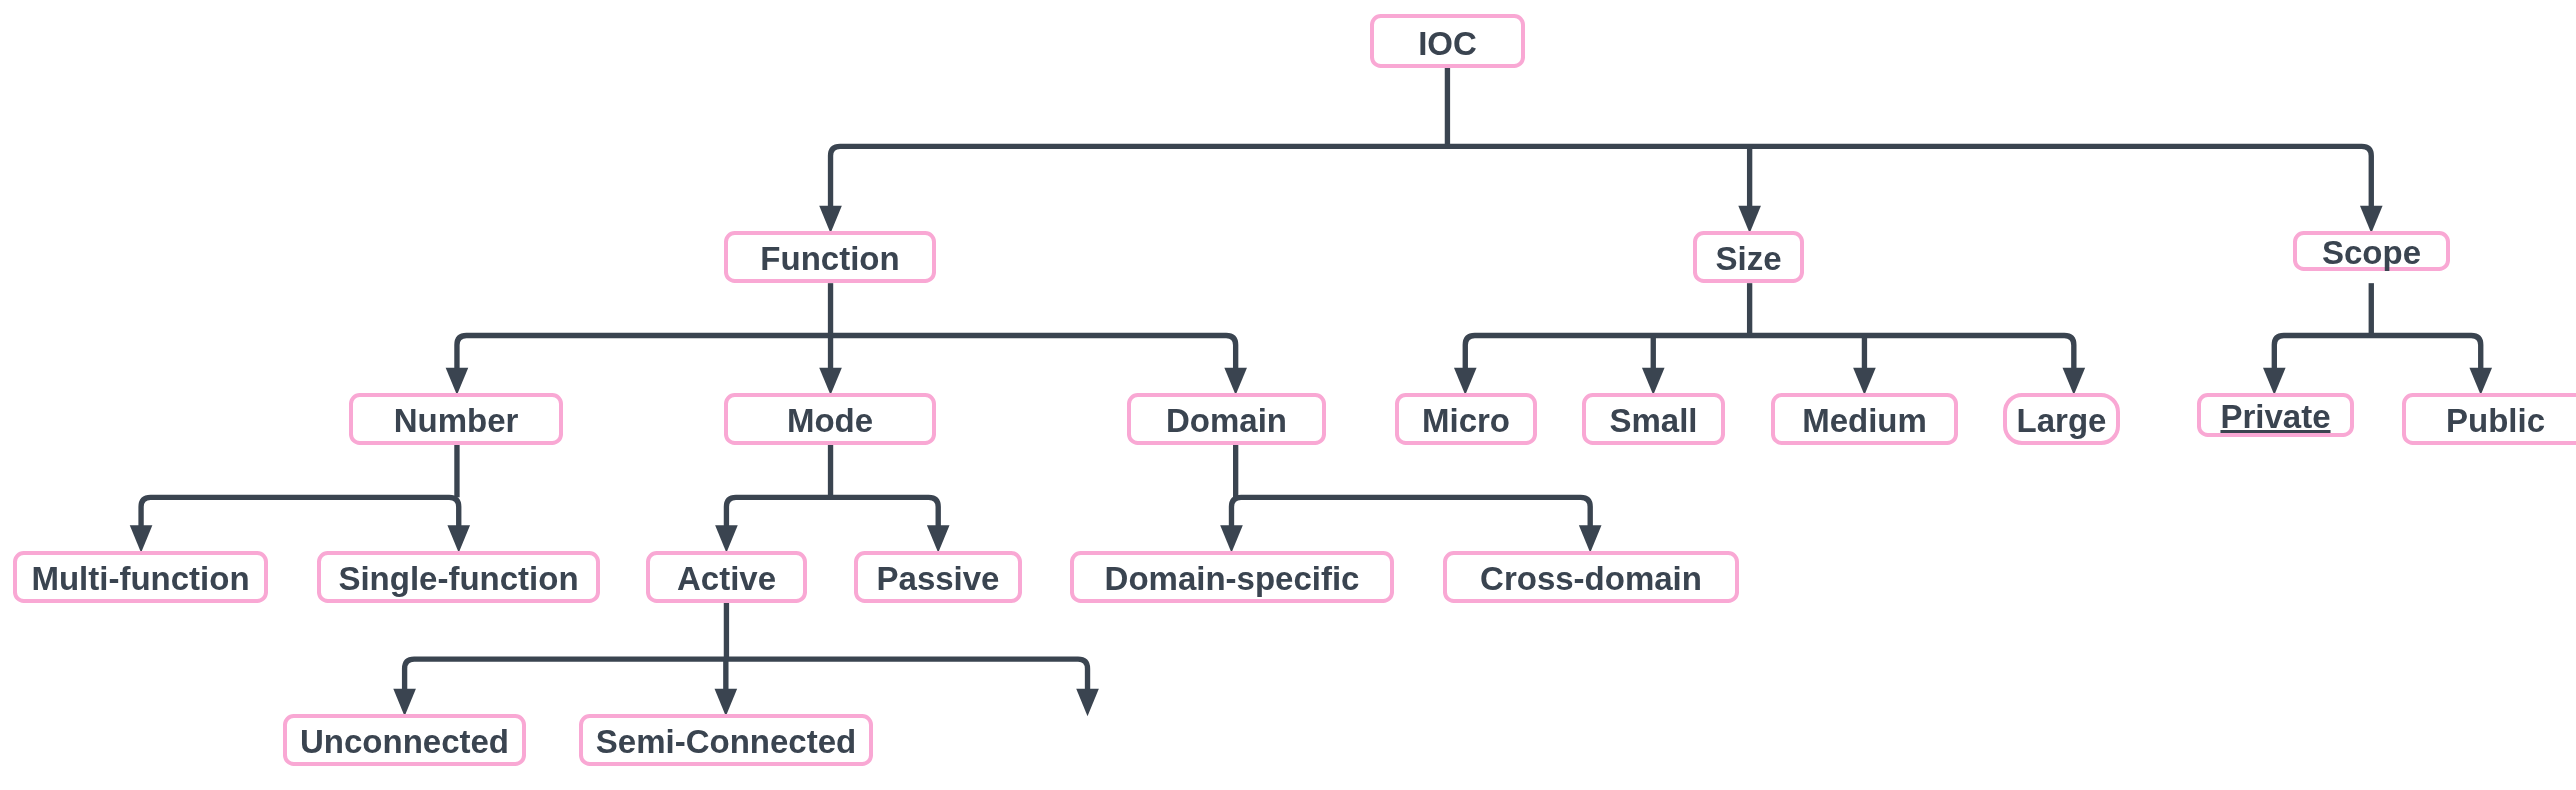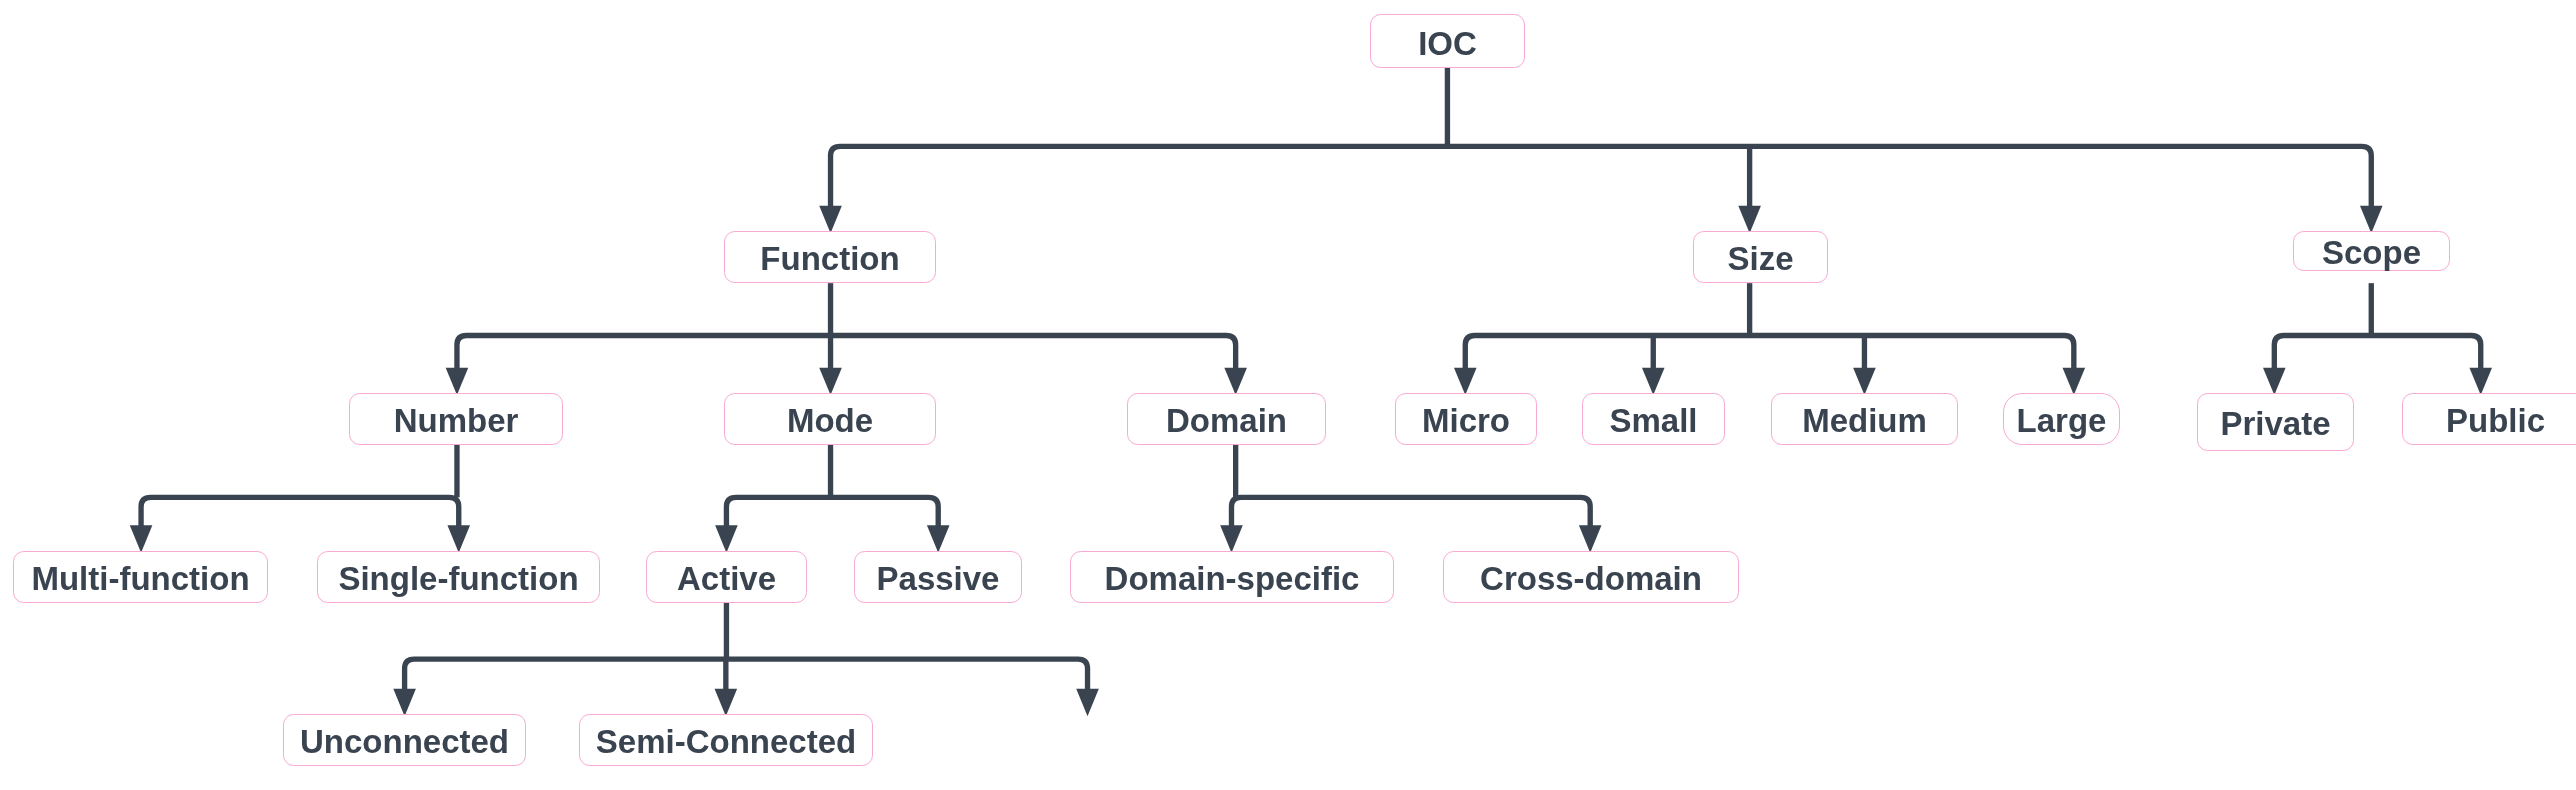--- a/index.html
+++ b/index.html
@@ -27,21 +27,21 @@
     fill: #3a4450;
     stroke: none;
   }
   .node {
     position: absolute;
     box-sizing: border-box;
     display: flex;
     align-items: center;
     justify-content: center;
     background: #ffffff;
-    border: 1px solid #f9a8d4;
+    border: 4px solid #f9a8d4;
     border-radius: 10.7px;
     color: #3a4450;
     font-weight: 700;
     font-size: 33px;
     line-height: 1;
     padding-top: 3.6px;
     white-space: nowrap;
   }
 </style>
 </head>
@@ -114,31 +114,31 @@
       <path d="M1219 1108 V1162"></path>
       <polygon points="660,1158 698,1158 679,1204"></polygon>
       <polygon points="1200,1158 1238,1158 1219,1204"></polygon>
       <polygon points="1808,1158 1846,1158 1827,1204"></polygon>
     </g>
   </svg>
 
   <div class="node" style="left:1370px; top:14.3px;  width:155px; height:54px;">IOC</div>
 
   <div class="node" style="left:724px; top:231px; width:212px; height:52px;">Function</div>
-  <div class="node" style="left:1693px; top:231px; width:135px; height:52px;">Size</div>
+  <div class="node" style="left:1693px; top:231px; width:111px; height:52px;">Size</div>
   <div class="node" style="left:2293px; top:231px; width:157px; height:40px;">Scope</div>
 
   <div class="node" style="left:349px;  top:393px; width:214px; height:52px;">Number</div>
   <div class="node" style="left:724px; top:393px; width:212px; height:52px;">Mode</div>
   <div class="node" style="left:1127px; top:393px; width:199px; height:52px;">Domain</div>
   <div class="node" style="left:1395px; top:393px; width:142px; height:52px;">Micro</div>
   <div class="node" style="left:1582px; top:393px; width:143px; height:52px;">Small</div>
   <div class="node" style="left:1771px; top:393px; width:187px; height:52px;text-align:right;">Medium</div>
   <div class="node" style="left:2003px; top:393px; width:117px; height:52px;border-radius:19px;">Large</div>
-  <div class="node" style="left:2197px; top:393px; width:157px; height:58px;">Private</div>
+  <div class="node" style="left:2197px; top:393px; width:157px; height:44px;text-decoration:underline;">Private</div>
   <div class="node" style="left:2402px; top:393px; width:187px; height:52px;">Public</div>
 
   <div class="node" style="left:13px;   top:551px; width:255px; height:52px;">Multi-function</div>
   <div class="node" style="left:317px;  top:551px; width:283px; height:52px;">Single-function</div>
   <div class="node" style="left:646px; top:551px; width:161px; height:52px;">Active</div>
   <div class="node" style="left:854px; top:551px; width:168px; height:52px;">Passive</div>
   <div class="node" style="left:1070px; top:551px; width:324px; height:52px;">Domain-specific</div>
   <div class="node" style="left:1443px; top:551px; width:296px; height:52px;">Cross-domain</div>
 
   <div class="node" style="left:283px;  top:714px; width:243px; height:52px;">Unconnected</div>

